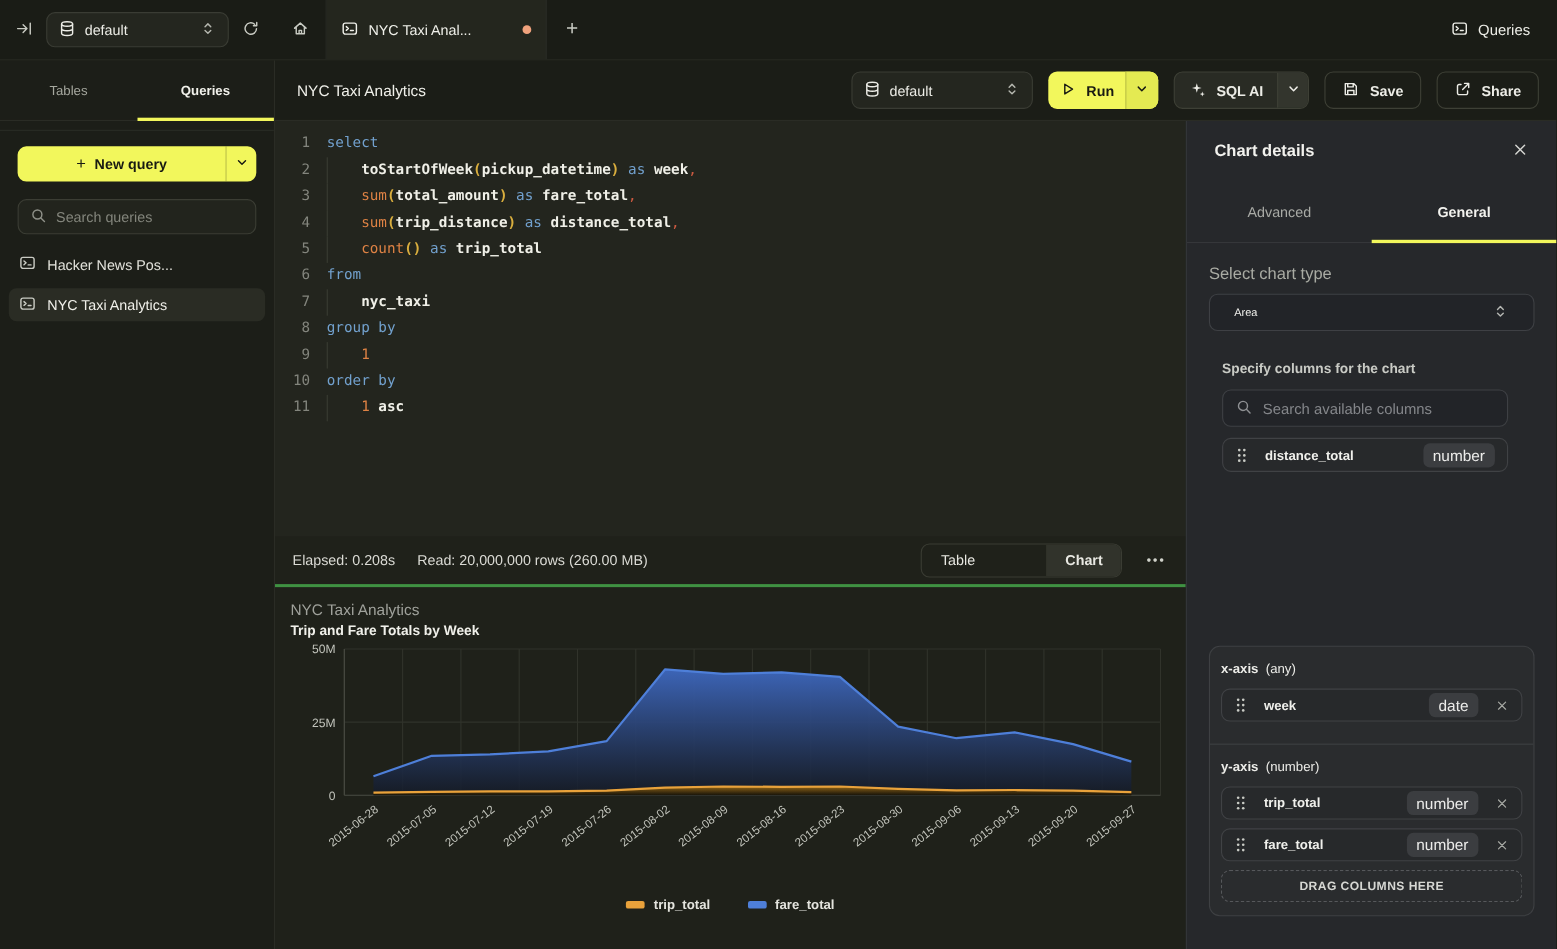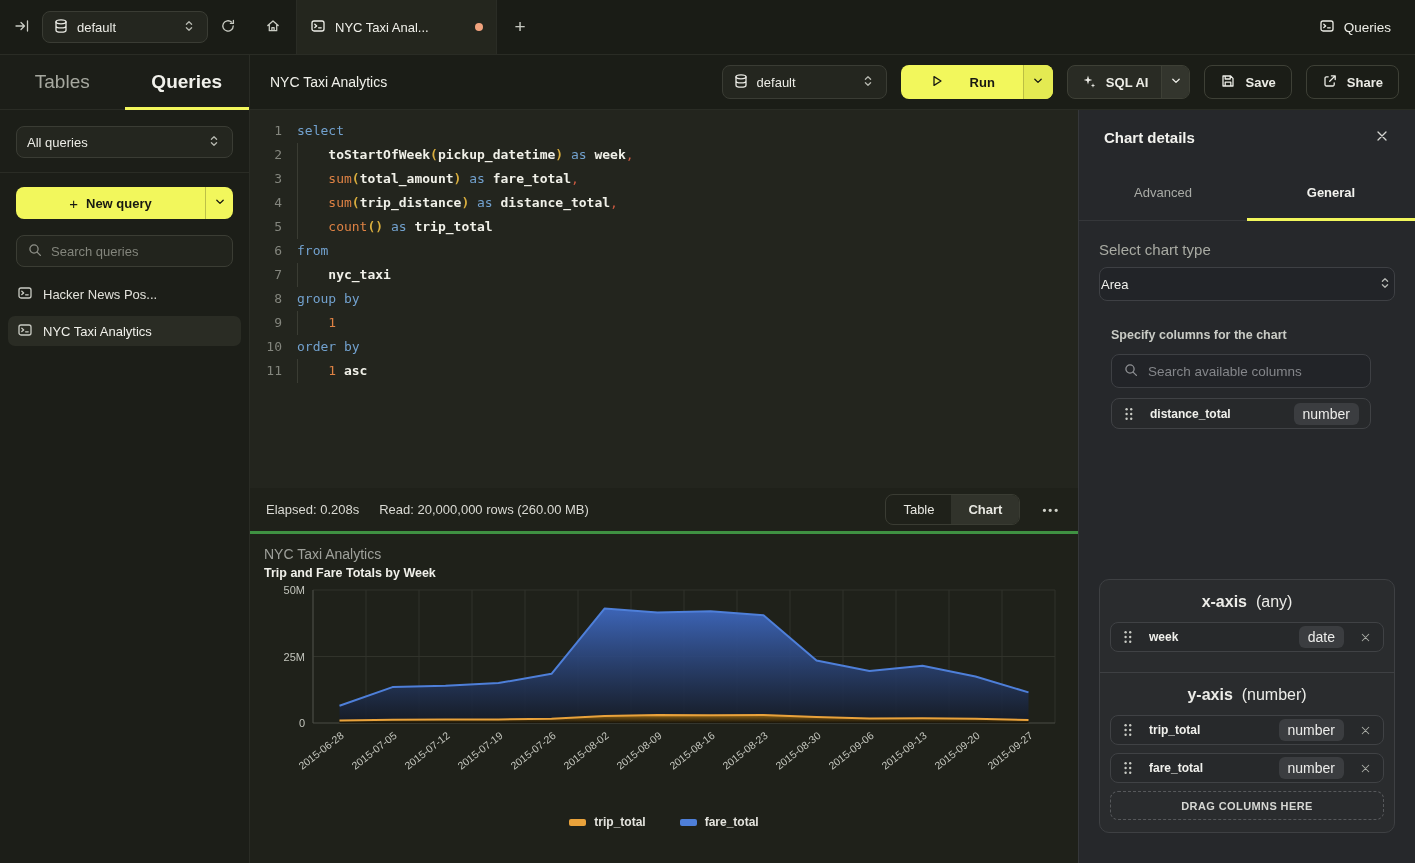--- a/index.html
+++ b/index.html
@@ -24,21 +24,21 @@
   
   .body-row { flex:1; display:flex; min-height:0; }
   .sidebar { width:250px; flex:0 0 250px; background:#1C1E18; border-right:1px solid #2A2C25; display:flex; flex-direction:column; }
   .workspace { flex:1; display:flex; flex-direction:column; min-width:0; }
   .main-header { flex:0 0 55px; border-bottom:1px solid #2A2C25; display:flex; align-items:center; padding:0 16px 0 20px; background:#1B1D17; }
   .content-row { flex:1; display:flex; min-height:0; }
   .main-col { width:828px; flex:0 0 828px; display:flex; flex-direction:column; min-height:0; }
 
   
   .sidebar-tabs { flex:0 0 55px; display:flex; border-bottom:1px solid #2A2C25; margin-bottom:8px; }
-  .side-tab { flex:1; display:flex; align-items:center; justify-content:center; color:#A6A89F; position:relative; cursor:pointer; font-size:19px; }
+  .side-tab { flex:1; display:flex; align-items:center; justify-content:center; color:#A6A89F; position:relative; cursor:pointer; font-size:12px; }
   .side-tab.active { color:#F1F1EB; font-weight:700; }
   .side-tab.active::after { content:''; position:absolute; left:0; right:0; bottom:-1px; height:3px; background:#F2F75C; }
   .sidebar-select { margin:8px 16px 14px; }
   .sidebar-divider { border-top:1px solid #2A2C25; }
   .new-query { margin:14px 16px 0; height:32px; background:#F2F75C; border-radius:8px; display:flex; align-items:stretch; color:#181A12; font-weight:700; overflow:hidden; cursor:pointer; }
   .new-query .nq-main { flex:1; display:flex; align-items:center; justify-content:center; gap:8px; }
   .new-query .nq-plus { font-size:15px; font-weight:400; }
   .new-query .nq-chev { width:28px; display:flex; align-items:center; justify-content:center; border-left:1px solid rgba(0,0,0,.22); }
   .search-box { margin:16px 16px 0; height:32px; background:#22241D; border:1px solid #3B3D34; border-radius:8px; display:flex; align-items:center; gap:8px; padding:0 10px; color:#8E9088; }
   .search-box input { flex:1; background:transparent; border:0; outline:0; color:#E6E6DF; font:13px "Liberation Sans",sans-serif; min-width:0; }
@@ -47,42 +47,42 @@
   .query-item { height:30px; display:flex; align-items:center; gap:10px; padding:0 9px; border-radius:7px; color:#E2E2DB; cursor:pointer; }
   .query-item.active { background:#2A2C24; color:#F0F0EA; }
   .query-item .ic { color:#C9CBC3; }
 
   
   .page-title { font-size:14px; color:#F0F0EA; }
   .toolbar { margin-left:auto; display:flex; align-items:center; gap:14px; }
   .toolbar .ctl { width:165px; height:34px; }
   .btn { height:34px; border-radius:8px; display:flex; align-items:stretch; overflow:hidden; cursor:pointer; }
   .btn-run { background:#F2F75C; color:#181A12; font-weight:700; }
-  .btn-run .b-main { display:flex; align-items:center; gap:25px; padding:0 28px; }
+  .btn-run .b-main { display:flex; align-items:center; gap:9px; padding:0 10px; }
   .btn-run .b-chev { width:30px; display:flex; align-items:center; justify-content:center; background:#E4EA52; border-left:1px solid rgba(0,0,0,.18); }
   .btn-dark { background:#292B24; border:1px solid #3E4036; color:#ECECE6; font-weight:700; }
   .btn-dark .b-main { display:flex; align-items:center; gap:9px; padding:0 13px; }
   .btn-dark .b-chev { width:28px; display:flex; align-items:center; justify-content:center; background:#33352D; border-left:1px solid #3E4036; }
   .btn-ghost { border:1px solid #3E4036; color:#ECECE6; font-weight:700; }
   .btn-ghost .b-main { display:flex; align-items:center; gap:9px; padding:0 15px; }
 
   
   .editor { flex:0 0 378px; background:#23251E; padding-top:9px; overflow:hidden; }
   .code-line { display:flex; height:24px; line-height:24px; font-family:"DejaVu Sans Mono",monospace; font-size:13px; }
   .line-num { flex:0 0 32px; text-align:right; color:#83857D; user-select:none; }
   .line-content { margin-left:15px; white-space:pre; position:relative; }
   .line-content.indented::before { content:''; position:absolute; left:0; top:0; bottom:0; border-left:1px solid #3A3C33; }
   .tok-kw { color:#72A1CE; } .tok-fn { color:#DE8244; } .tok-id { color:#F0F0E8; font-weight:700; }
   .tok-par { color:#D9AE3E; font-weight:700; } .tok-comma { color:#CC5A41; } .tok-num { color:#DE8244; } .tok-pl { color:#D8D8D1; }
 
   
   .results-bar { flex:0 0 46px; background:#1F211A; border-bottom:3px solid #3F9142; display:flex; align-items:center; padding:0 16px; gap:20px; }
   .results-bar .search-box { margin:0; width:234px; height:30px; }
   .meta { color:#DADAD4; white-space:nowrap; }
-  .seg-toggle { display:flex; border:1px solid #3A3C33; border-radius:8px; overflow:hidden; margin-left:auto; }
+  .seg-toggle { display:flex; border:1px solid #3A3C33; border-radius:8px; overflow:hidden; margin-left:auto;gap:48px; }
   .seg { padding:7px 17px; color:#E8E8E2; cursor:pointer; }
   .seg.active { background:#31332B; font-weight:700; }
   .more-btn { color:#D0D2CA; letter-spacing:2px; font-size:11px; font-weight:700; padding:0 2px; cursor:pointer; }
 
   
   .chart-section { flex:1; background:#1F211A; padding-top:12px; display:flex; flex-direction:column; }
   .chart-title { margin-left:14px; font-size:14px; color:#9FA19B; }
   .chart-subtitle { margin-left:14px; margin-top:4px; font-size:12.5px; font-weight:700; color:#F0F0EA; }
   .chart-svg-wrap { margin-top:2px; }
   .ytick { font:11px "Liberation Sans",sans-serif; fill:#C2C4BC; }
@@ -95,34 +95,34 @@
   .details-panel { width:337px; flex:0 0 337px; background:#26282B; border-left:1px solid #35373A; display:flex; flex-direction:column; }
   .panel-header { flex:0 0 55px; display:flex; align-items:center; padding:0 25px; }
   .panel-title { font-size:15px; font-weight:700; color:#F2F2EE; }
   .panel-close { margin-left:auto; color:#D5D6D2; cursor:pointer; }
   .panel-tabs { flex:0 0 56px; display:flex; border-bottom:1px solid #35373A; }
   .panel-tab { flex:1; display:flex; align-items:center; justify-content:center; color:#A9ABA6; position:relative; cursor:pointer; }
   .panel-tab.active { color:#F2F2EE; font-weight:700; }
   .panel-tab.active::after { content:''; position:absolute; left:0; right:0; bottom:-1px; height:3px; background:#F2F75C; }
   .panel-content { flex:1; display:flex; flex-direction:column; padding:20px 20px 30px; min-height:0; }
   .field-label { font-size:15px; color:#A9ABA3; margin-bottom:9px; }
-  .panel-select { background:#222428; border:1px solid #3E4044; border-radius:8px; height:34px; display:flex; align-items:center; padding:0 1px; color:#F0F0EC; font-size:13px; cursor:pointer; }
+  .panel-select { background:#222428; border:1px solid #3E4044; border-radius:8px; height:34px; display:flex; align-items:center; padding:0 22px; color:#F0F0EC; font-size:10px; cursor:pointer; }
   .panel-select .chev { margin-left:auto; color:#B4B6B2; }
   .columns-block { margin:27px 24px 0 12px; }
   .columns-label { font-size:12.5px; font-weight:700; color:#C9CBC5; margin-bottom:12px; }
   .panel-search { height:34px; background:#222428; border:1px solid #3E4044; border-radius:8px; display:flex; align-items:center; gap:9px; padding:0 11px; color:#8E9093; }
   .panel-search input { flex:1; background:transparent; border:0; outline:0; color:#E6E6E2; font:13.5px "Liberation Sans",sans-serif; min-width:0; }
   .panel-search input::placeholder { color:#84868A; }
   .col-card { margin-top:10px; display:flex; align-items:center; gap:11px; background:#27292B; border:1px solid #404245; border-radius:8px; height:31px; padding:0 11px; font-size:12px; font-weight:700; color:#F0F0EC; }
   .col-badge { margin-left:auto; background:#3B3D40; border-radius:6px; padding:3px 9px; font-size:14px; font-weight:400; color:#ECECEA; }
   .card-x { color:#A9ABA6; cursor:pointer; display:flex; }
   .drag-dots { color:#C9CBC5; display:flex; cursor:grab; }
   .axes-box { margin-top:auto; border:1px solid #3E4043; border-radius:10px; background:#2A2C2E; }
   .axes-section { padding:13px 10px 12px; }
-  .axes-header { text-align:center; font-size:16px; color:#ECECE8; margin-bottom:11px; }
+  .axes-header { font-size:12px; color:#ECECE8; margin-bottom:11px; }
   .axes-header b { font-weight:700; }
   .axes-divider { border-top:1px solid #3E4043; }
   .axis-card { display:flex; align-items:center; gap:11px; background:#27292B; border:1px solid #404245; border-radius:8px; height:30px; padding:0 11px; margin-bottom:8px; font-size:12px; font-weight:700; color:#F0F0EC; }
   .axis-card .col-badge { margin-right:4px; }
   .drop-zone { border:1px dashed #56585B; border-radius:8px; height:29px; display:flex; align-items:center; justify-content:center; font-size:11px; font-weight:700; letter-spacing:.4px; color:#D6D7D3; margin-top:5px; }
 </style>
 </head>
 <body>
 
 <div class="app">
@@ -181,26 +181,20 @@
   <div class="body-row">
 
     <div class="sidebar">
       <div class="sidebar-tabs">
         <div class="side-tab">
             <span>Tables</span>
           </div>
         <div class="side-tab active">
             <span>Queries</span>
           </div>
-      </div>
-      <div class="ctl sidebar-select">
-        <span>All queries</span>
-        <span class="chev ic"><svg width="16" height="16" viewBox="0 0 16 16" fill="none" stroke="currentColor" stroke-width="1.3" stroke-linecap="round" stroke-linejoin="round">
-              <path d="M5.4 6.3 8 3.7l2.6 2.6M5.4 9.7 8 12.3l2.6-2.6"></path>
-            </svg></span>
       </div>
       <div class="sidebar-divider"></div>
       <div class="new-query">
         <div class="nq-main">
           <span class="nq-plus">+</span>
           <span>New query</span>
         </div>
         <div class="nq-chev">
             <span class="ic"><svg width="16" height="16" viewBox="0 0 16 16" fill="none" stroke="currentColor" stroke-width="1.3" stroke-linecap="round" stroke-linejoin="round">
                 <path d="M4.8 6.2 8 9.4l3.2-3.2"></path>

